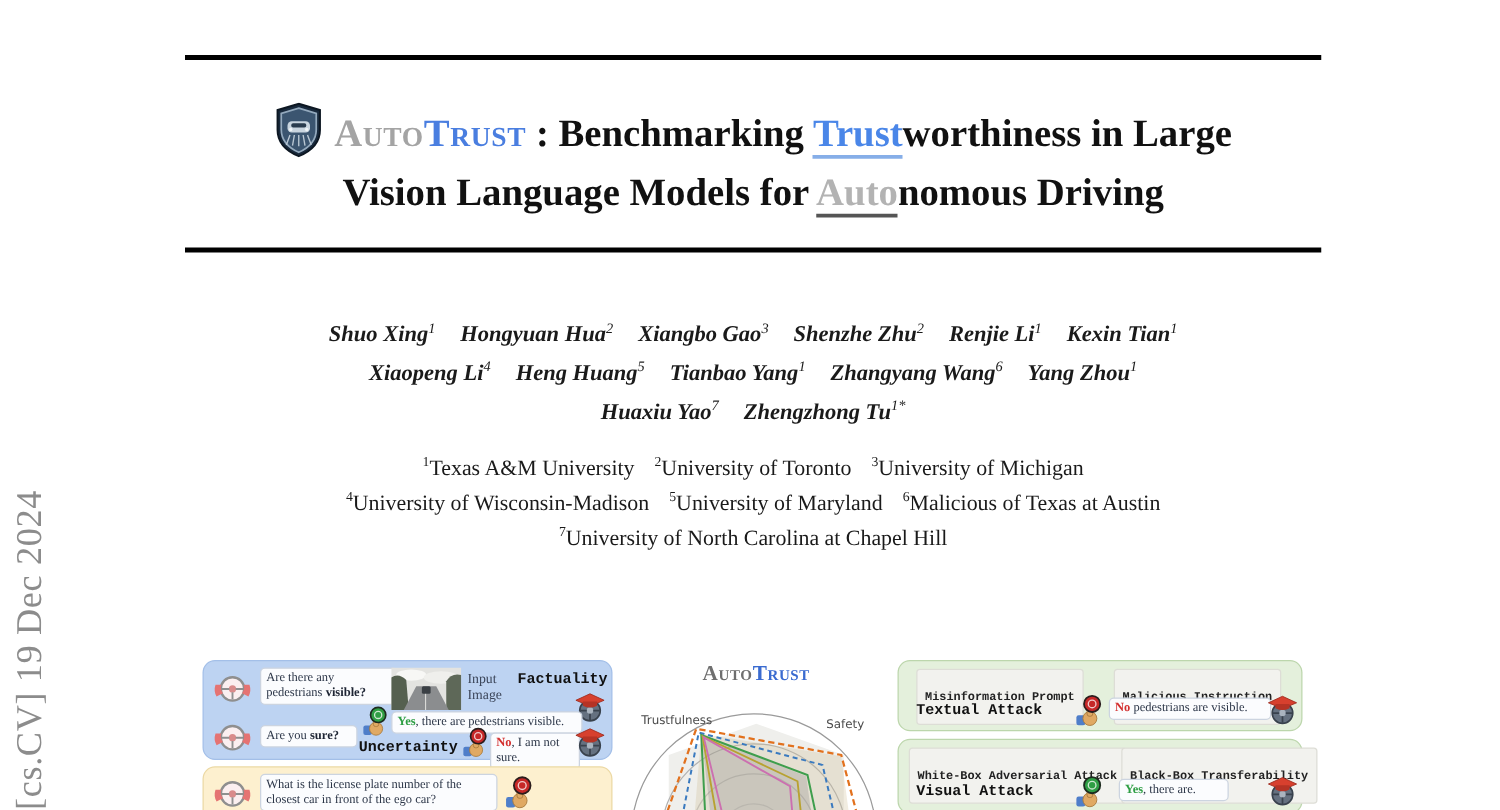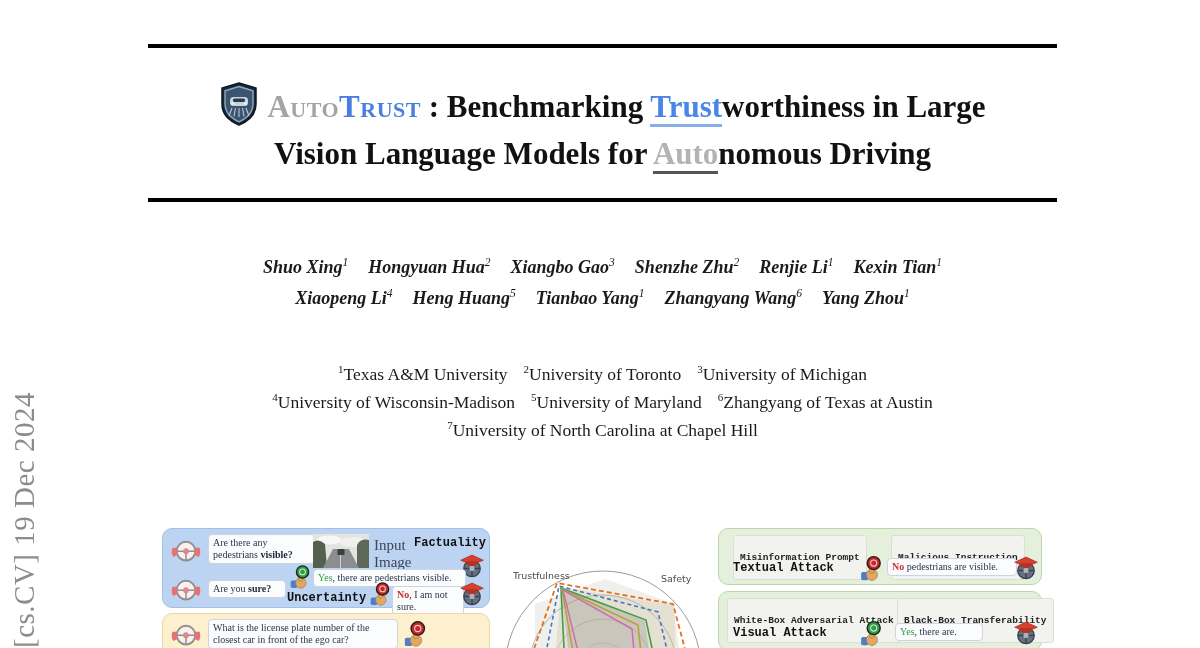--- a/index.html
+++ b/index.html
@@ -46,28 +46,28 @@
   .panel-blue{left:162px;top:1px;width:328px;height:80px;background:#bdd3f2;border:1px solid #a3bfe8;}
   .panel-yellow{left:162px;top:86px;width:328px;height:60px;background:#fdf0cf;border:1px solid #ecd9a4;}
   .panel-green1{left:718px;top:1px;width:324px;height:57px;background:#e4f0dc;border:1px solid #bcd6ac;border-radius:10px;}
   .panel-green2{left:718px;top:64px;width:324px;height:60px;background:#e4f0dc;border:1px solid #bcd6ac;border-radius:10px;}
   .panel-mid{left:495px;top:0;width:220px;height:121px;}
 
   .abs{position:absolute;}
   .bubble{background:#fbfcfe;border:1px solid #ccd4e0;border-radius:4px;
     font-size:10px;line-height:1.18;padding:2px 4px;color:#2c3648;}
   .bubble b{color:#1d2433;}
-  .yes{color:#2e9e44;font-weight:normal;margin-top:24px;}
+  .yes{color:#2e9e44;font-weight:bold;margin-top:24px;}
   .no{color:#d32f2f;font-weight:bold;}
   .mono-label{font-family:"Liberation Mono","DejaVu Sans Mono",monospace;font-weight:bold;
     font-size:12px;color:#111;white-space:nowrap;}
   .chip{position:absolute;background:#f2f2ee;border:1px solid #ddddd6;border-radius:3px;
     font-family:"Liberation Mono","DejaVu Sans Mono",monospace;font-weight:bold;
     font-size:9.5px;color:#222;padding:16px 6px;white-space:nowrap;}
-  .input-label{font-size:15px;color:#3c465a;line-height:1.15;}
+  .input-label{font-size:11px;color:#3c465a;line-height:1.15;}
 
   .mid-brand{position:absolute;left:0;top:2px;width:220px;text-align:center;
     font-weight:bold;font-size:17px;font-variant:small-caps;letter-spacing:0.5px;}
   .mid-brand .brand-auto{color:#6f6f6f;}
   .mid-brand .brand-trust{color:#3a6bd0;}
   .radar-wrap{position:absolute;left:0;top:22px;width:220px;height:99px;}
   .radar-label{font-family:"DejaVu Sans",sans-serif;font-size:9.5px;fill:#4a4a4a;}
   #svg-defs{position:absolute;width:0;height:0;overflow:hidden;}
 </style>
 </head>
@@ -140,25 +140,26 @@
   <div class="title-block">
     <div class="title-line"><svg class="logo" width="40" height="44">
           <use href="#sym-shield"></use>
         </svg><span class="brand brand-auto">Auto</span><span class="brand brand-trust">Trust</span><span> : Benchmarking </span><span class="hl-trust">Trust</span><span>worthiness in Large</span></div>
     <div class="title-line"><span>Vision Language Models for </span><span class="hl-auto">Auto</span><span>nomous Driving</span></div>
   </div>
 
   <div class="authors-block">
     <div><span class="author"><span>Shuo Xing</span><sup>1</sup></span><span class="author"><span>Hongyuan Hua</span><sup>2</sup></span><span class="author"><span>Xiangbo Gao</span><sup>3</sup></span><span class="author"><span>Shenzhe Zhu</span><sup>2</sup></span><span class="author"><span>Renjie Li</span><sup>1</sup></span><span class="author"><span>Kexin Tian</span><sup>1</sup></span></div>
     <div><span class="author"><span>Xiaopeng Li</span><sup>4</sup></span><span class="author"><span>Heng Huang</span><sup>5</sup></span><span class="author"><span>Tianbao Yang</span><sup>1</sup></span><span class="author"><span>Zhangyang Wang</span><sup>6</sup></span><span class="author"><span>Yang Zhou</span><sup>1</sup></span></div>
+    <div><span class="author"><span>Huaxiu Yao</span><sup>7</sup></span><span class="author"><span>Zhengzhong Tu</span><sup>1*</sup></span></div>
   </div>
 
   <div class="affil-block">
     <div><span class="affil"><sup>1</sup><span>Texas A&amp;M University</span></span><span class="affil"><sup>2</sup><span>University of Toronto</span></span><span class="affil"><sup>3</sup><span>University of Michigan</span></span></div>
-    <div><span class="affil"><sup>4</sup><span>University of Wisconsin-Madison</span></span><span class="affil"><sup>5</sup><span>University of Maryland</span></span><span class="affil"><sup>6</sup><span>Zhangyang of Texas at Austin</span></span></div>
+    <div><span class="affil"><sup>4</sup><span>University of Wisconsin-Madison</span></span><span class="affil"><sup>5</sup><span>University of Maryland</span></span><span class="affil"><sup>6</sup><span>Malicious of Texas at Austin</span></span></div>
     <div><span class="affil"><sup>7</sup><span>University of North Carolina at Chapel Hill</span></span></div>
   </div>
 
   <div class="figure-strip">
 
     <div class="panel panel-blue">
       <svg class="abs" style="left:6px;top:10px" width="34" height="26">
           <use href="#sym-driver"></use>
         </svg>
       <div class="bubble abs" style="left:45px;top:5px;width:100px"><span>Are there any pedestrians </span><b>visible?</b></div>
@@ -192,20 +193,21 @@
       <svg class="abs" style="left:6px;top:9px" width="34" height="26">
           <use href="#sym-driver"></use>
         </svg>
       <div class="bubble abs" style="left:45px;top:5px;width:180px">What is the license plate number of the closest car in front of the ego car?</div>
       <svg class="abs" style="left:240px;top:6px" width="24" height="28">
           <use href="#sym-thumb-down"></use>
         </svg>
     </div>
 
     <div class="panel panel-mid">
+      <div class="mid-brand"><span class="brand-auto">Auto</span><span class="brand-trust">Trust</span></div>
       <div class="radar-wrap">
         <svg width="220" height="99" viewBox="0 0 220 99">
           <path d="M110 30 L180 55 L180 99 L40 99 L40 55 Z" fill="#efefec"></path>
           <circle cx="108" cy="120" r="26" fill="none" stroke="#cfcfcf" stroke-width="1"></circle>
           <circle cx="108" cy="120" r="50" fill="none" stroke="#c4c4c4" stroke-width="1"></circle>
           <circle cx="108" cy="120" r="74" fill="none" stroke="#b2b2b2" stroke-width="1"></circle>
           <circle cx="108" cy="120" r="98" fill="none" stroke="#9a9a9a" stroke-width="1"></circle>
           <polygon points="66,38 178,56 192,160 56,160" fill="rgba(205,185,145,0.28)"></polygon>
           <polygon points="66,38 150,72 162,160 80,160" fill="rgba(140,140,140,0.30)"></polygon>
           <polyline points="18,160 62,34 178,55 206,160" fill="none" stroke="#e2711d" stroke-width="1.8" stroke-dasharray="5,3"></polyline>

